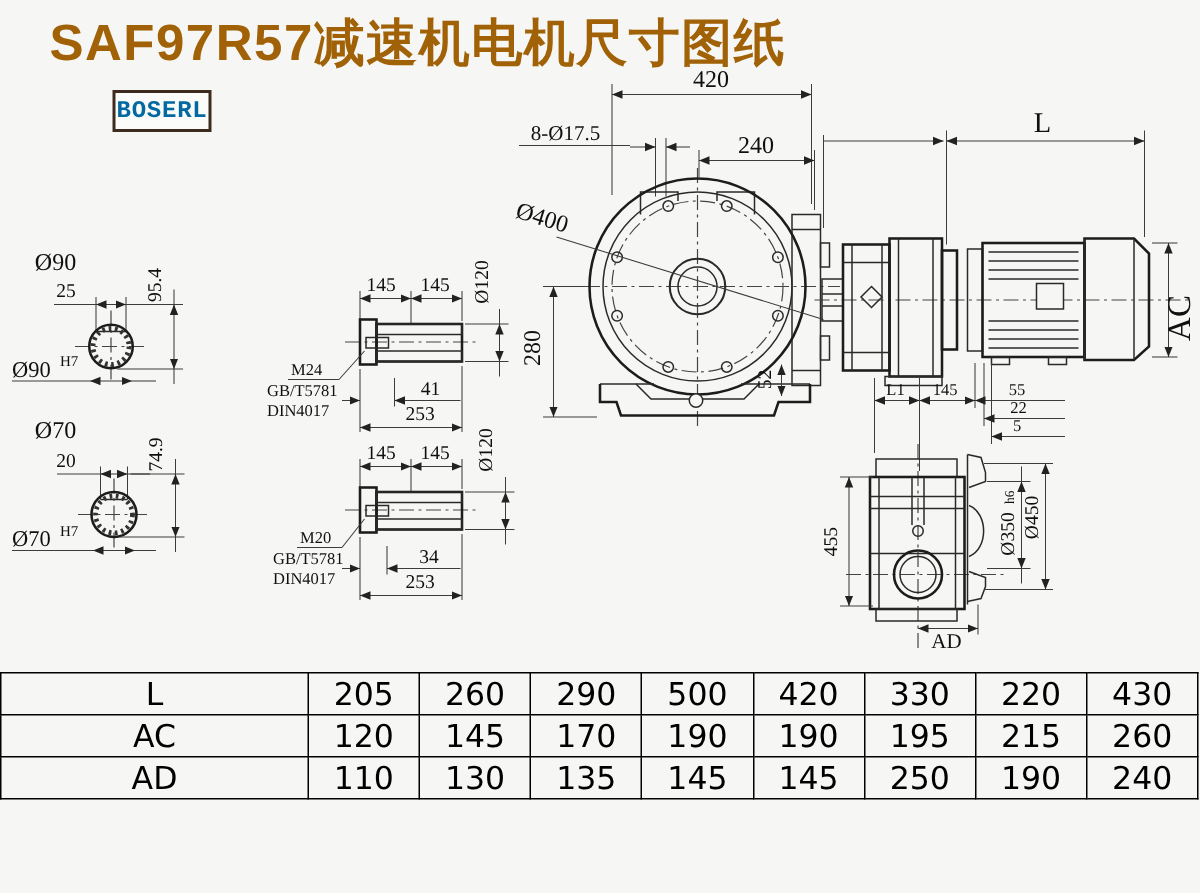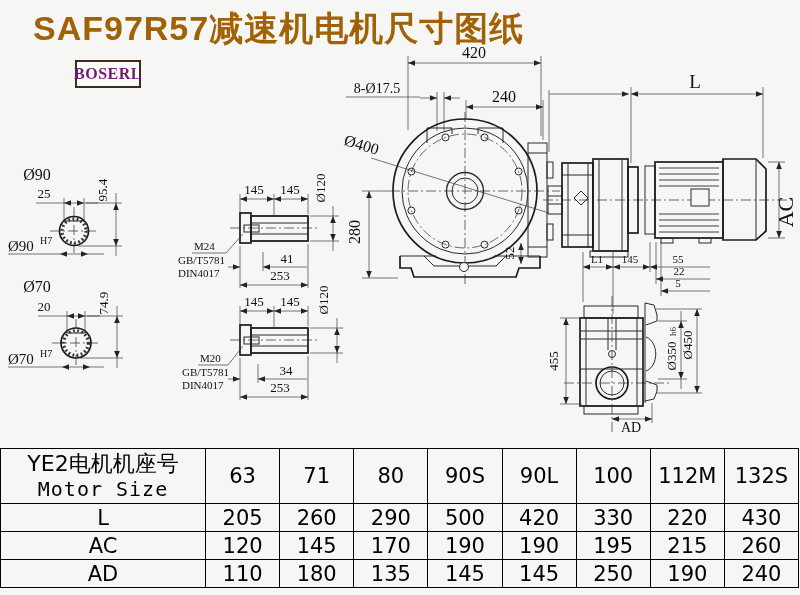--- a/index.html
+++ b/index.html
@@ -3,22 +3,22 @@
 <meta charset="utf-8">
 <style>
   html,body{margin:0;padding:0;}
   body{width:800px;height:595px;background:#f6f6f4;position:relative;overflow:hidden;
        font-family:"Liberation Sans",sans-serif;color:#111;}
   .page-title{position:absolute;left:8px;top:6px;font-size:34px;font-weight:bold;
        letter-spacing:1px;color:#a16207;white-space:nowrap;margin-left:25px;}
   .logo-box{position:absolute;left:75px;top:60px;width:62px;height:24px;
        border:2px solid #3d2b1f;display:flex;align-items:center;justify-content:center;
        background:#fbfbf9;}
-  .logo-box span{font-family:Liberation Serif, serif;font-weight:bold;font-size:16px;
-       color:#701a75;letter-spacing:.5px;}
+  .logo-box span{font-family:Liberation Mono, monospace;font-weight:bold;font-size:16px;
+       color:#0369a1;letter-spacing:.5px;}
   svg{position:absolute;left:0;top:0;}
   svg text{fill:#101010;font-family:"Liberation Serif",serif;}
   .dimtxt{font-size:13px;text-anchor:middle;}
   .dimtxt.sm{font-size:11px;}
   .dimtxt.lg{font-size:16px;}
   .dimtxt.xl{font-size:19px;}
   .ta-s{text-anchor:start;}
   .ol{stroke:#1c1c1c;stroke-width:1.7;fill:none;stroke-linejoin:miter;}
   .ml{stroke:#2a2a2a;stroke-width:1;fill:none;}
   .fin{stroke:#2a2a2a;stroke-width:.9;fill:none;}
@@ -385,34 +385,20 @@
         <col>
         <col>
         <col>
         <col>
         <col>
         <col>
         <col>
         <col>
     </colgroup>
     <tbody>
-        <tr class="hd">
-      <th>
-        <div class="hcn">YE2电机机座号</div>
-        <div class="hen">Motor Size</div>
-      </th>
-      <th>63</th>
-      <th>71</th>
-      <th>80</th>
-      <th>90S</th>
-      <th>90L</th>
-      <th>100</th>
-      <th>112M</th>
-      <th>132S</th>
-    </tr>
     <tr class="rw">
       <td>L</td>
       <td>205</td>
       <td>260</td>
       <td>290</td>
       <td>500</td>
       <td>420</td>
       <td>330</td>
       <td>220</td>
       <td>430</td>
@@ -424,21 +410,21 @@
       <td>170</td>
       <td>190</td>
       <td>190</td>
       <td>195</td>
       <td>215</td>
       <td>260</td>
     </tr>
     <tr class="rw">
       <td>AD</td>
       <td>110</td>
-      <td>180</td>
+      <td>130</td>
       <td>135</td>
       <td>145</td>
       <td>145</td>
       <td>250</td>
       <td>190</td>
       <td>240</td>
     </tr>
   </tbody>
     </table>
 </div>

